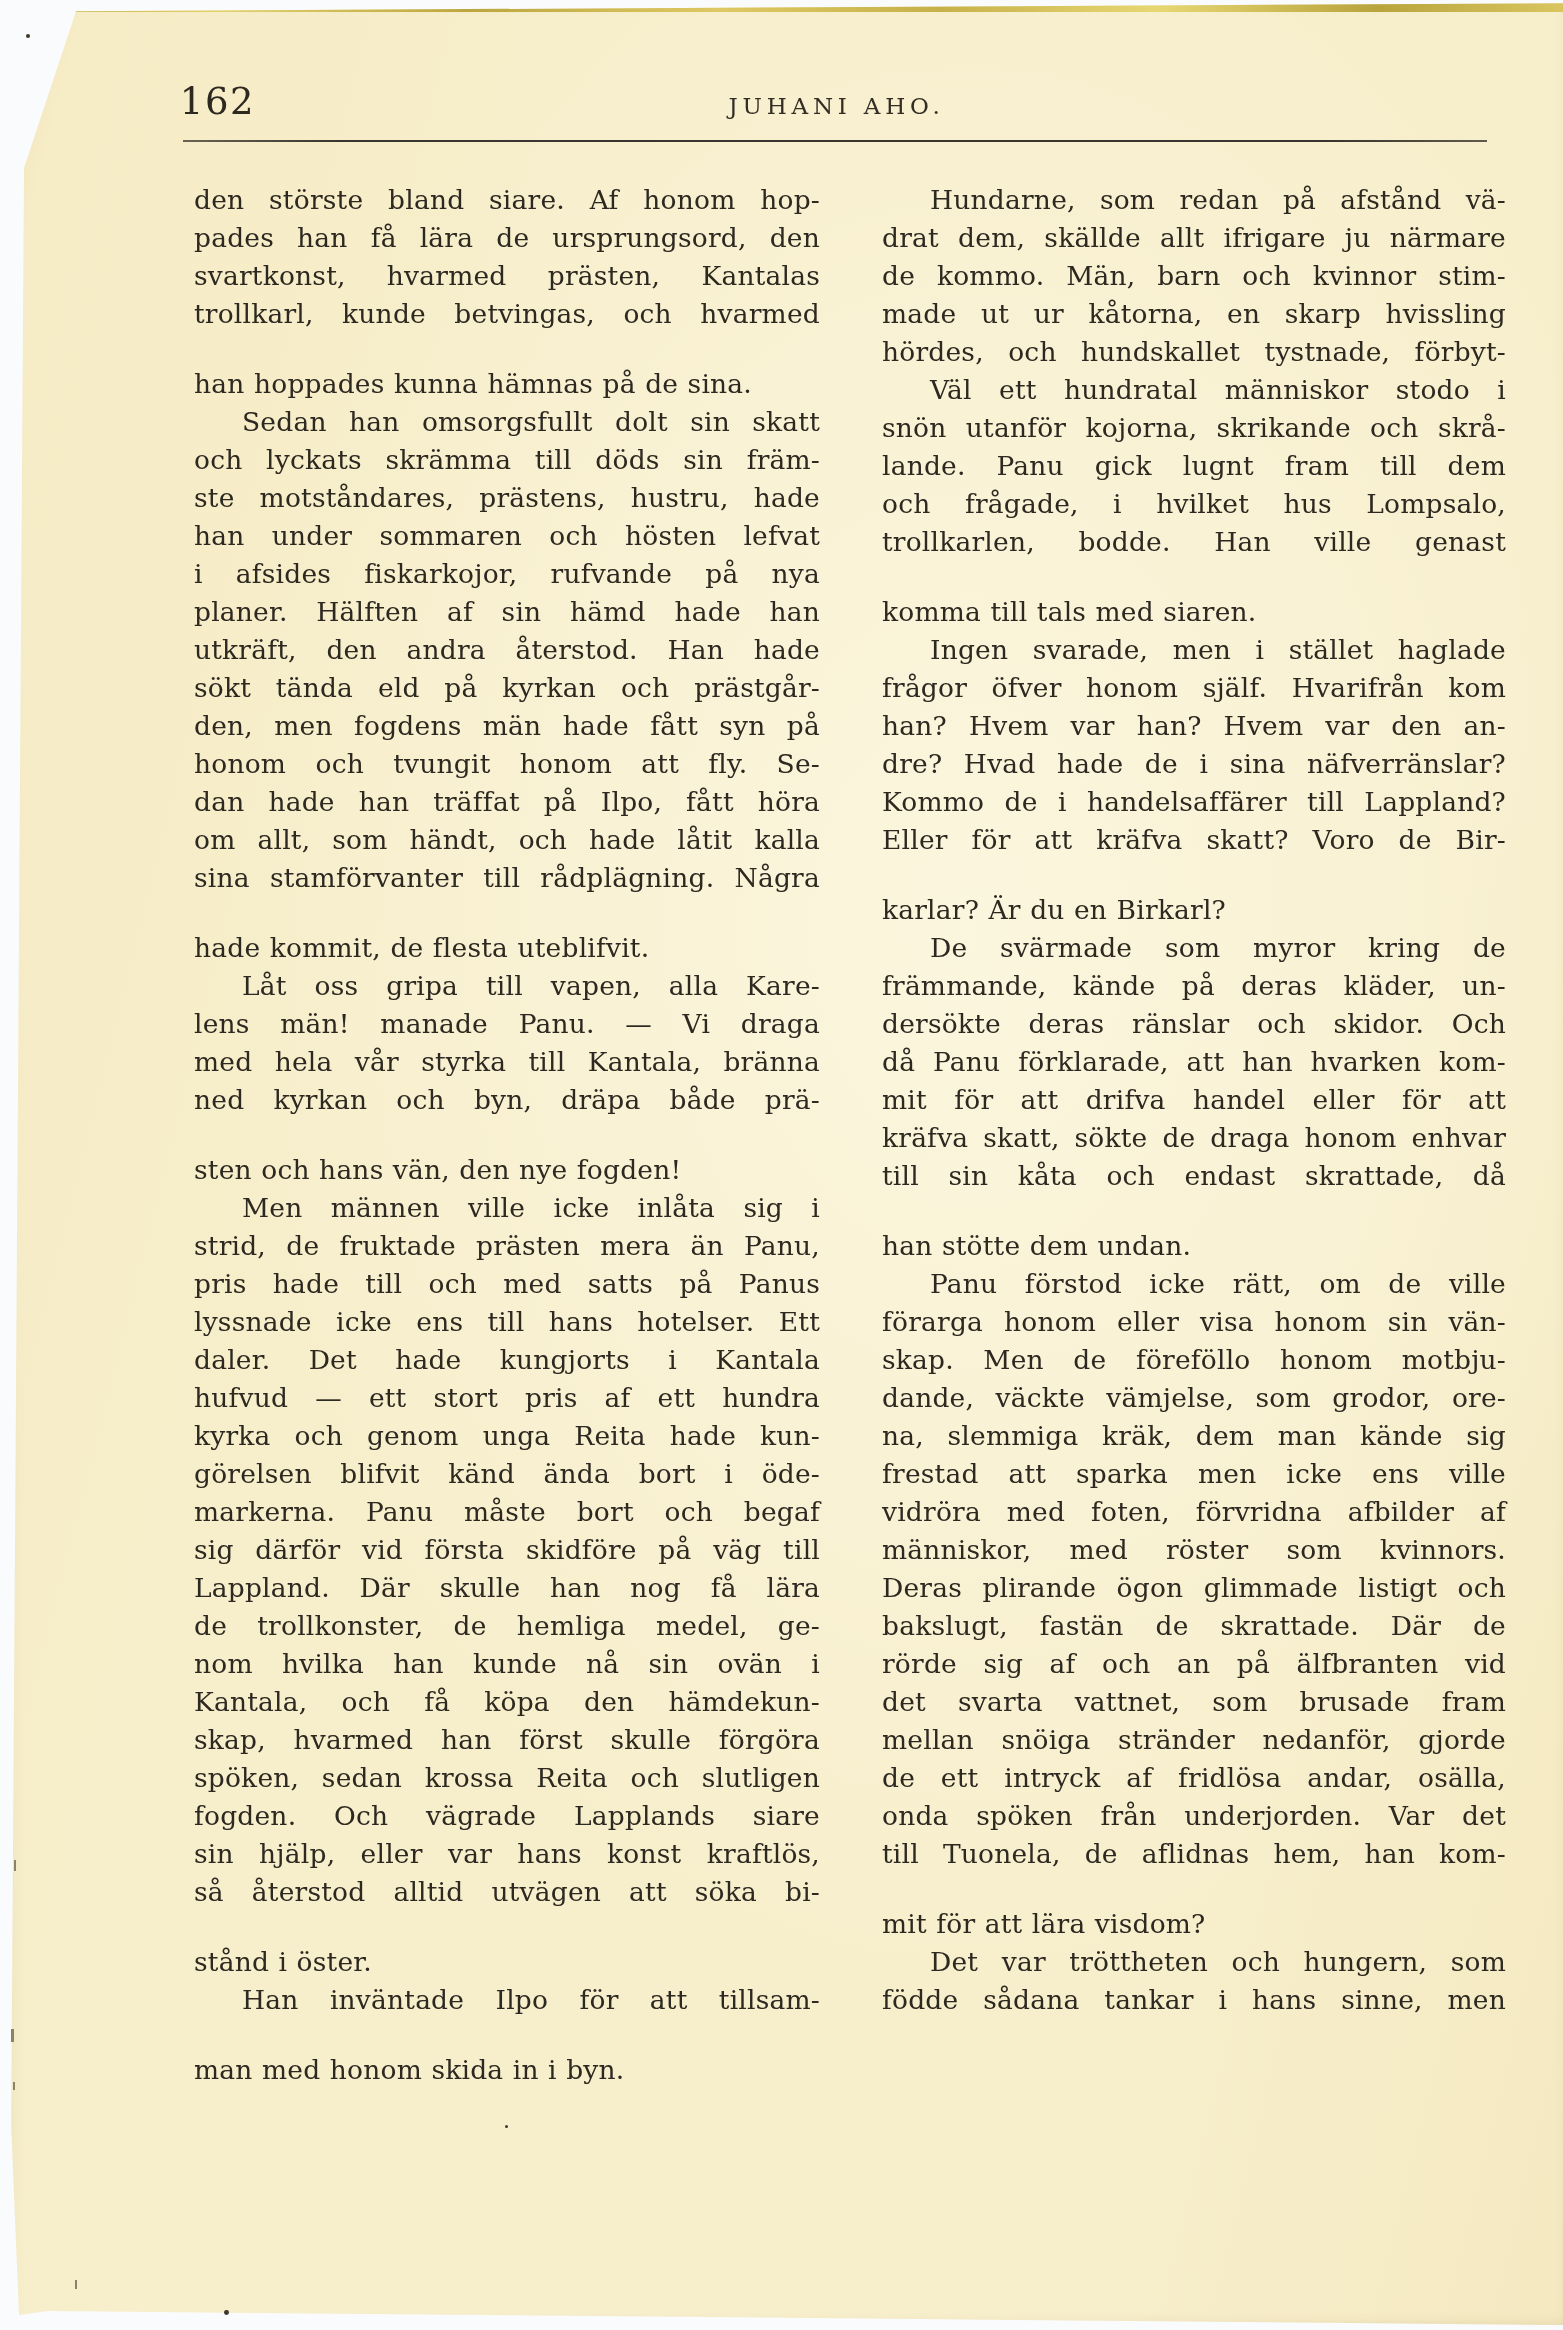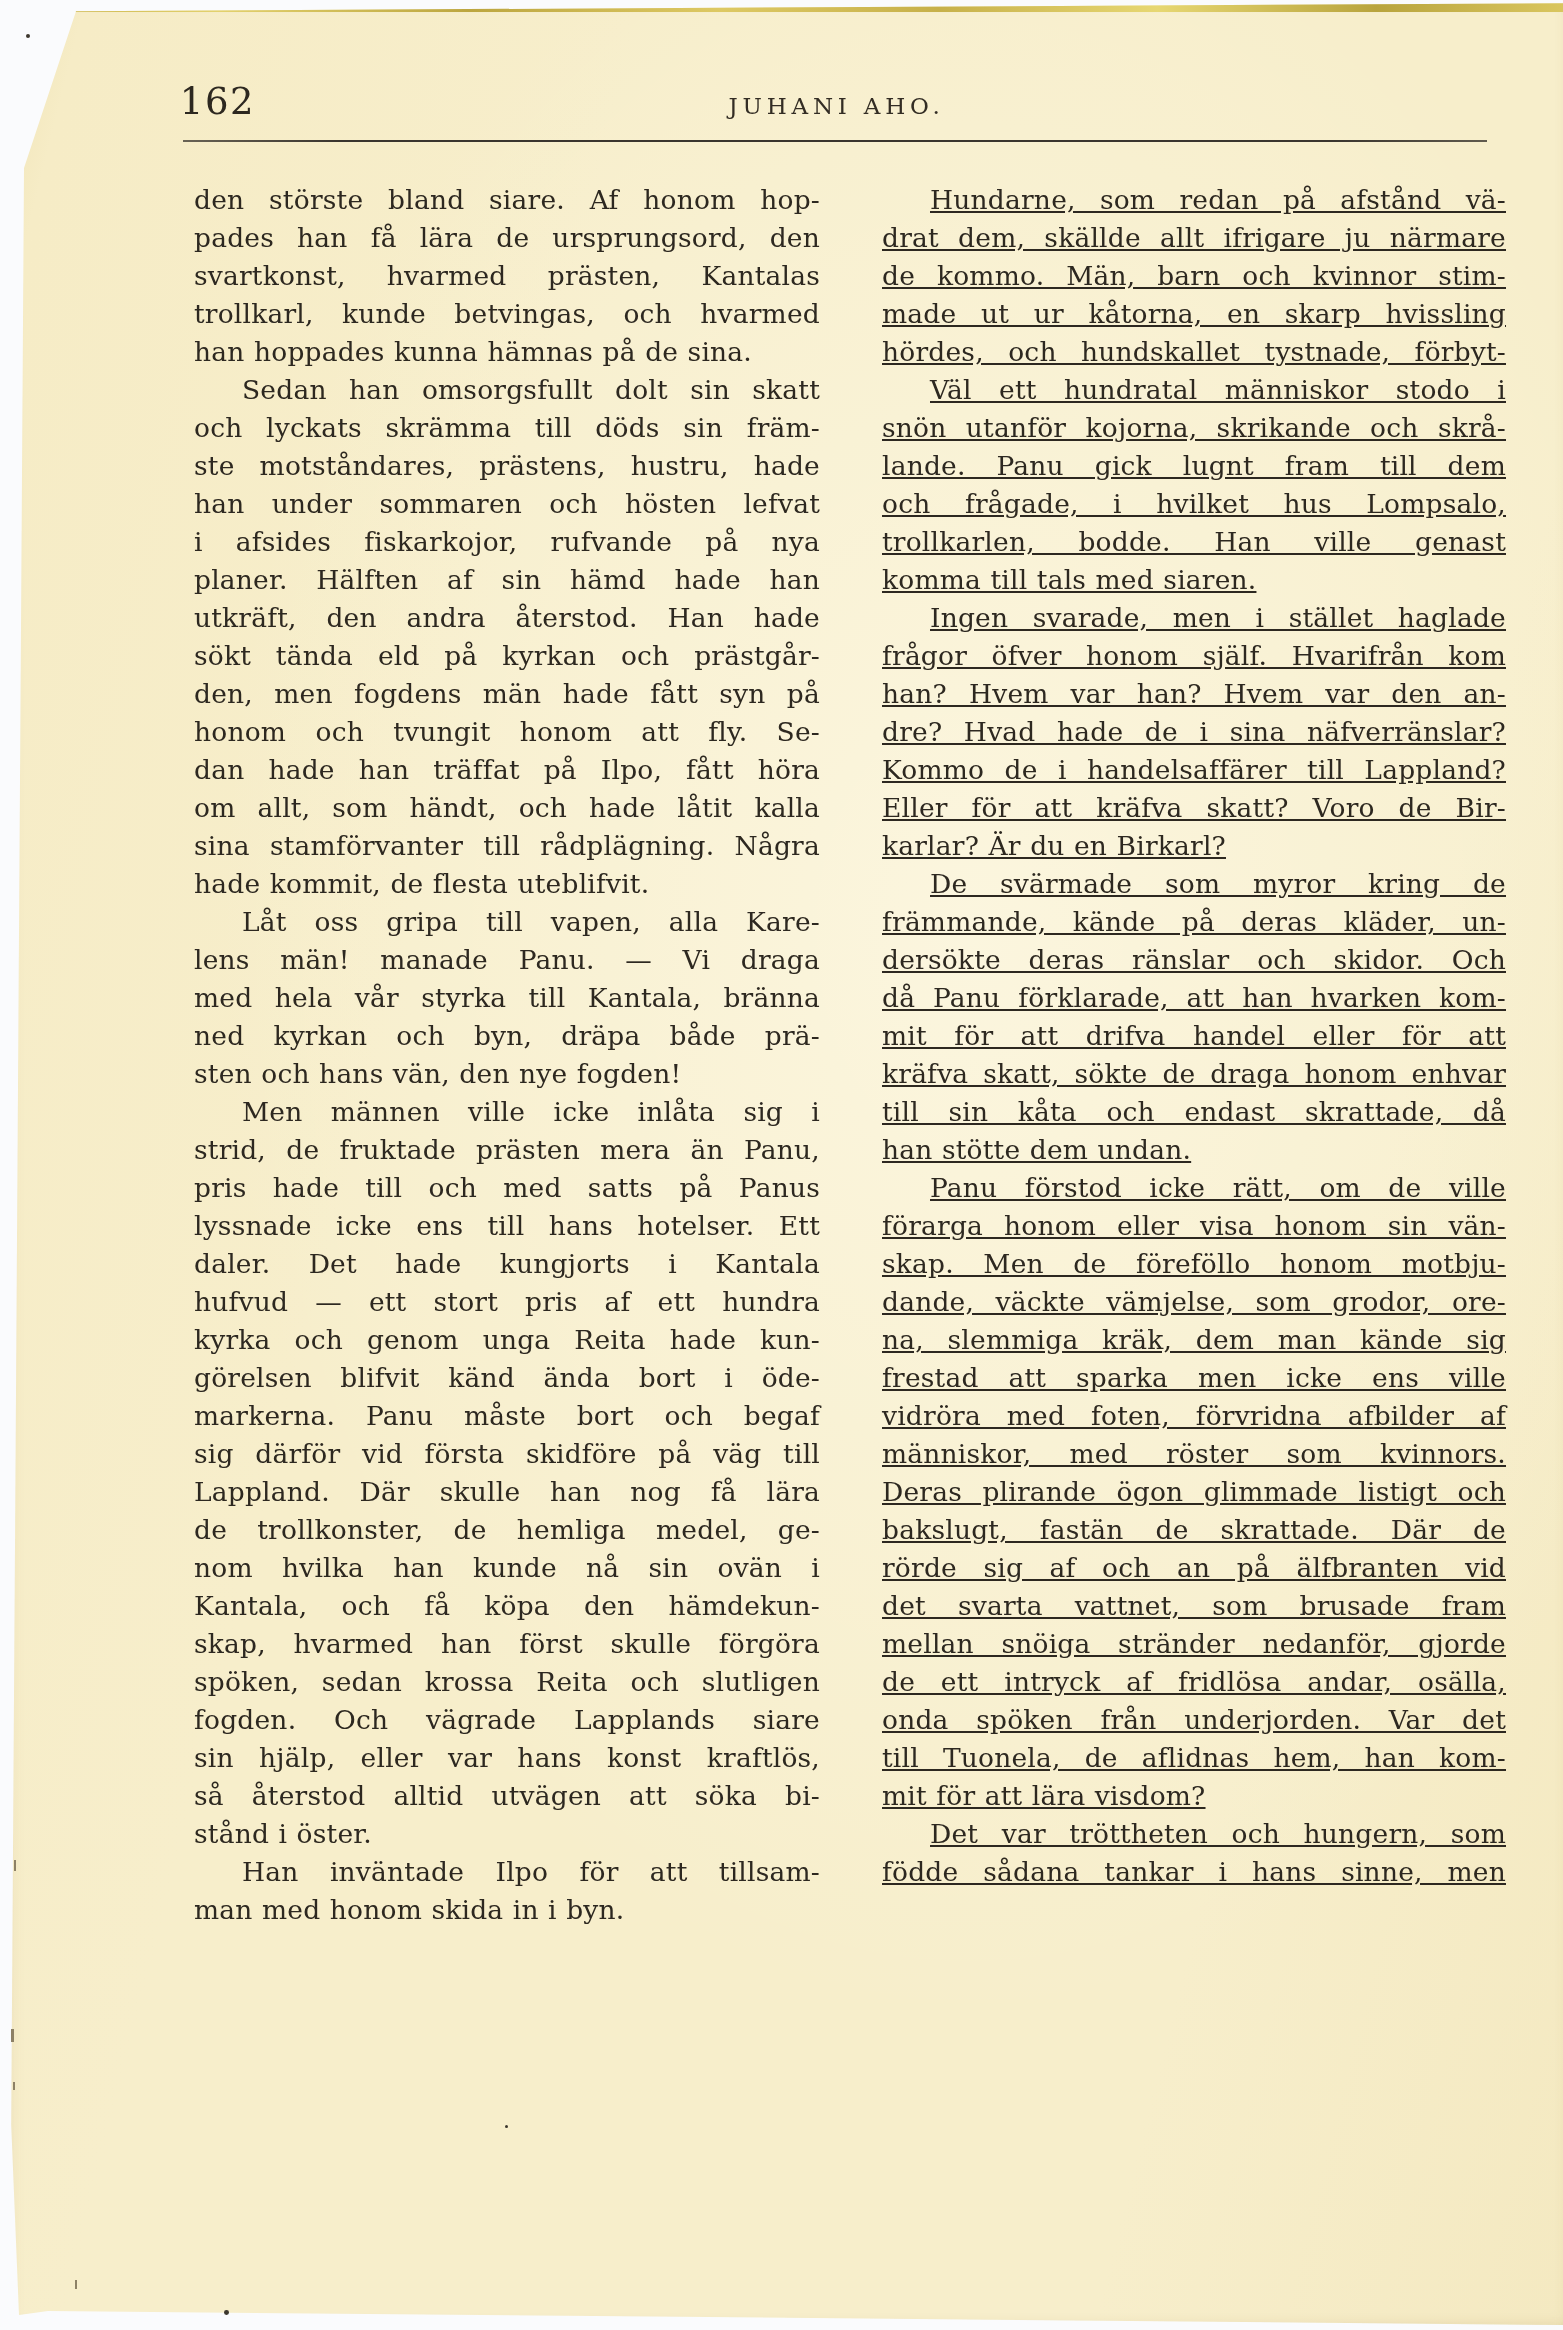--- a/index.html
+++ b/index.html
@@ -43,29 +43,29 @@
   }
   .head-rule{
     position:absolute;left:183px;top:140px;width:1304px;height:2.4px;
     background:linear-gradient(90deg,rgba(58,53,46,.75),var(--rule) 12%,var(--rule) 88%,rgba(58,53,46,.8));
   }
   .columns{
     position:absolute;left:194px;top:181px;width:1312px;
     display:flex;justify-content:space-between;
   }
   .column{width:626px;color:var(--ink);font-size:26.5px;line-height:38px;}
-  .column.right{width:624px;text-decoration:underline;}
+  .column.right{width:624px;}
   .line{
     text-align:justify;
     -moz-text-align-last:justify;
     text-align-last:justify;
     letter-spacing:0.2px;
     word-spacing:0.8px;
   }
-  .line.last{text-align:left;text-align-last:left;}
+  .line.last{text-align:left;text-align-last:left;margin-top:32px;}
   .line.indent{text-indent:48px;}
   .speck{position:absolute;background:#3c372e;border-radius:50%;}
   .edge-mark{position:absolute;background:#8d8166;}
 </style>
 </head>
 <body>
 
 <div class="paper">
   <div class="gilt-edge"></div>
 </div>

